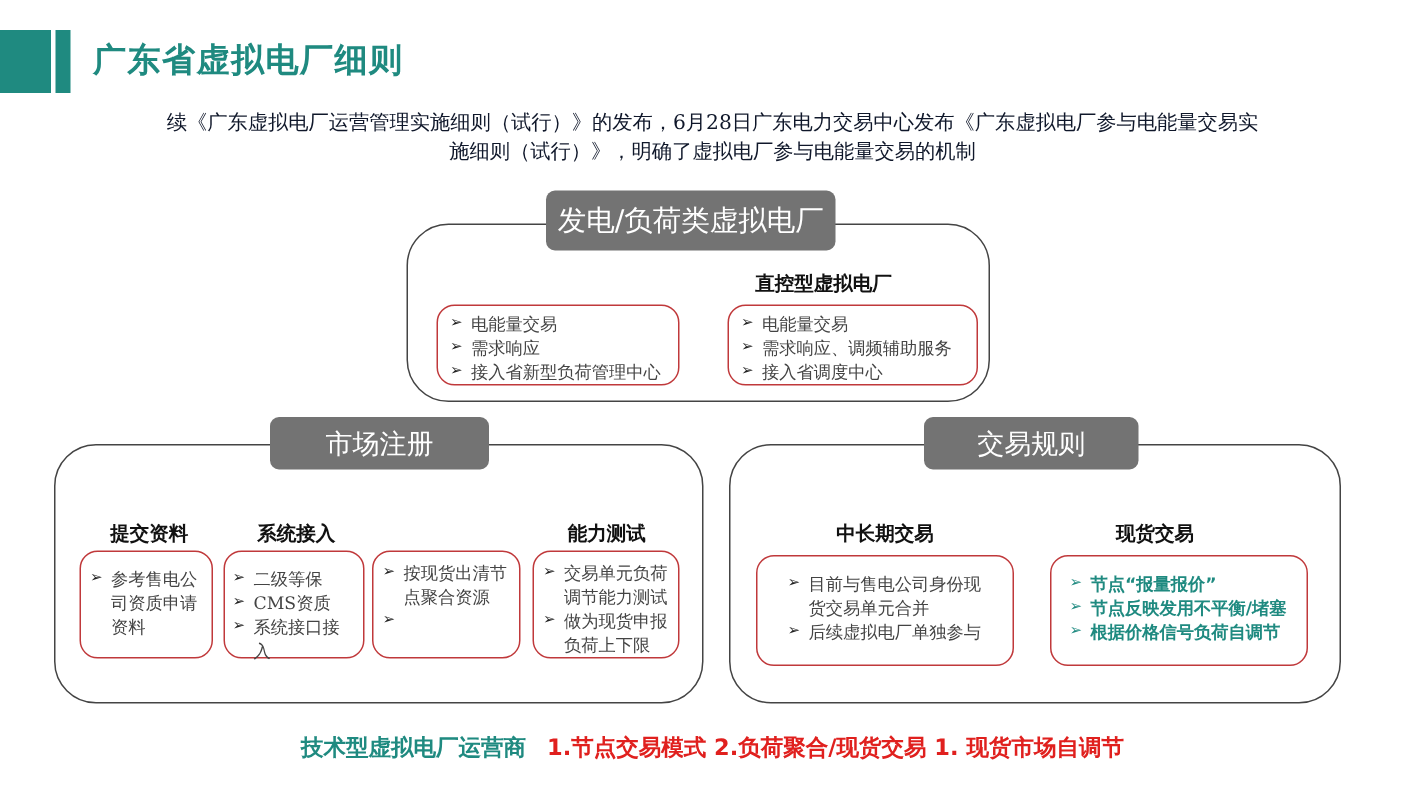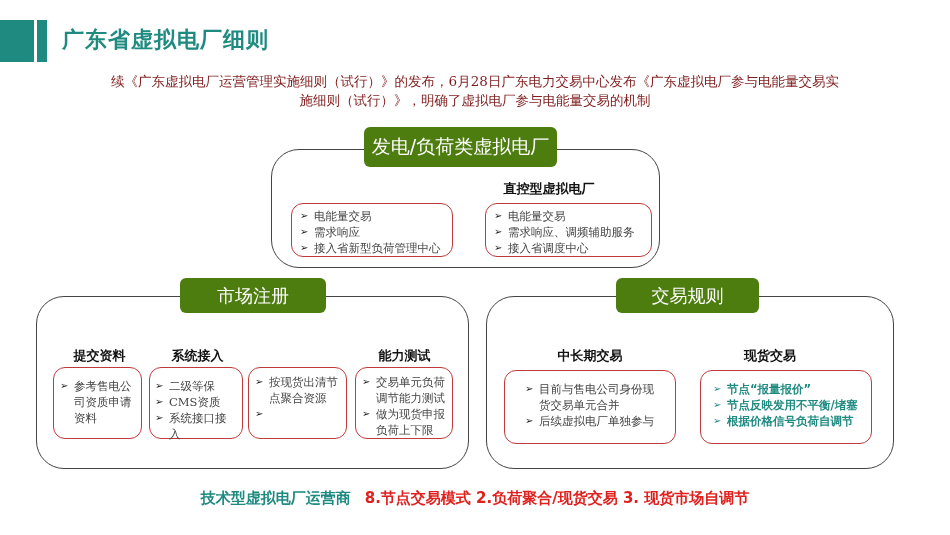--- a/index.html
+++ b/index.html
@@ -2,25 +2,25 @@
 <html><head>
 <meta charset="utf-8">
 <style>
   html, body { margin:0; padding:0; }
   body { width:950px; height:535px; background:#ffffff; position:relative; overflow:hidden;
          font-family:"DejaVu Sans","Liberation Sans",sans-serif; color:#222; }
   .abs { position:absolute; }
   .bar1 { left:0; top:20px; width:34px; height:42px; background:#1f8a80; }
   .bar2 { left:37px; top:20px; width:10px; height:42px; background:#1f8a80; }
   .page-title { left:62px; top:25px; font-size:22px; font-weight:bold; color:#1f8a80; letter-spacing:1px; }
-  .intro { left:0; width:950px; text-align:center; font-size:13.5px; color:#7f1d1d; font-family:"DejaVu Serif","Liberation Serif",serif; }
+  .intro { left:0; width:950px; text-align:center; font-size:13.5px; color:#0f172a; font-family:"DejaVu Serif","Liberation Serif",serif; }
   .intro1 { top:73px; }
   .intro2 { top:92px; }
   .frame { border:1.6px solid #444; border-radius:28px; background:#fff; box-sizing:border-box; }
-  .label { background:#4d7c0f; color:#fff; border-radius:6px; display:flex; align-items:center; justify-content:center; font-size:18px; }
+  .label { background:#737373; color:#fff; border-radius:6px; display:flex; align-items:center; justify-content:center; font-size:18px; }
   .sub-title { font-weight:bold; font-size:13px; color:#111; text-align:center; }
   .red-box { border:1.5px solid #c0393b; border-radius:12px; box-sizing:border-box; background:#fff;
              font-size:11.5px; color:#444; font-family:"DejaVu Serif","Liberation Serif",serif; line-height:16px; }
   .red-box ul { list-style:none; margin:0; padding:0; }
   .red-box li { position:relative; padding-left:14px; }
   .red-box li .arrow { position:absolute; left:0; top:0; font-size:10px; color:#222; font-family:"DejaVu Sans",sans-serif; }
   .teal-text li { color:#1f8a80; font-family:"DejaVu Sans",sans-serif; font-weight:bold; }
   .teal-text li .arrow { color:#1f8a80; }
   .bottom { left:0; width:950px; top:489px; text-align:center; font-size:15px; font-weight:bold; }
   .bottom .teal { color:#1f8a80; }
@@ -106,14 +106,14 @@
 <div class="abs sub-title" style="left:720px; top:347px; width:100px;">现货交易</div>
 <div class="abs red-box teal-text" style="left:700px; top:370px; width:172px; height:74px; padding:10px 8px 6px 12px;">
   <ul>
     <li><span class="arrow">➢</span><span>节点“报量报价”</span></li>
     <li><span class="arrow">➢</span><span>节点反映发用不平衡/堵塞</span></li>
     <li><span class="arrow">➢</span><span>根据价格信号负荷自调节</span></li>
   </ul>
 </div>
 
 <div class="abs bottom">
-  <span class="teal">技术型虚拟电厂运营商</span><span class="red">8.节点交易模式 2.负荷聚合/现货交易 3. 现货市场自调节</span>
+  <span class="teal">技术型虚拟电厂运营商</span><span class="red">1.节点交易模式 2.负荷聚合/现货交易 1. 现货市场自调节</span>
 </div>
 
 </body></html>

